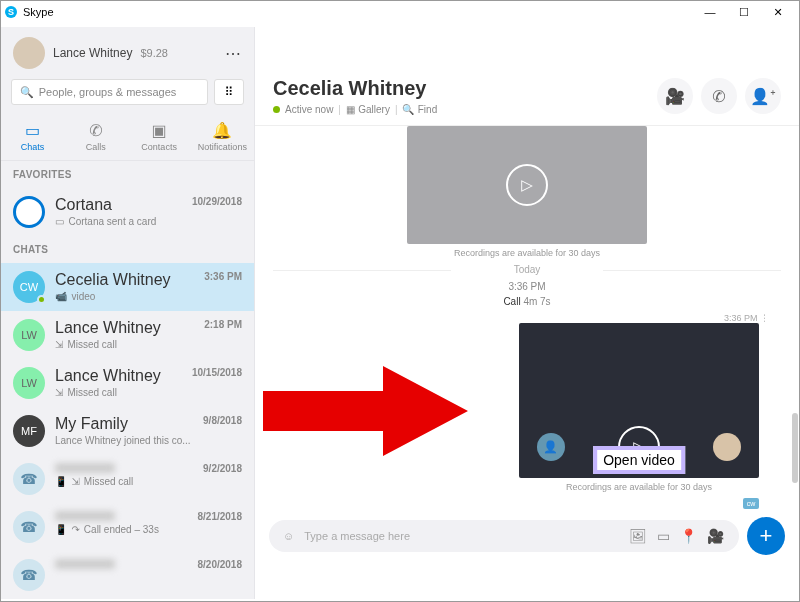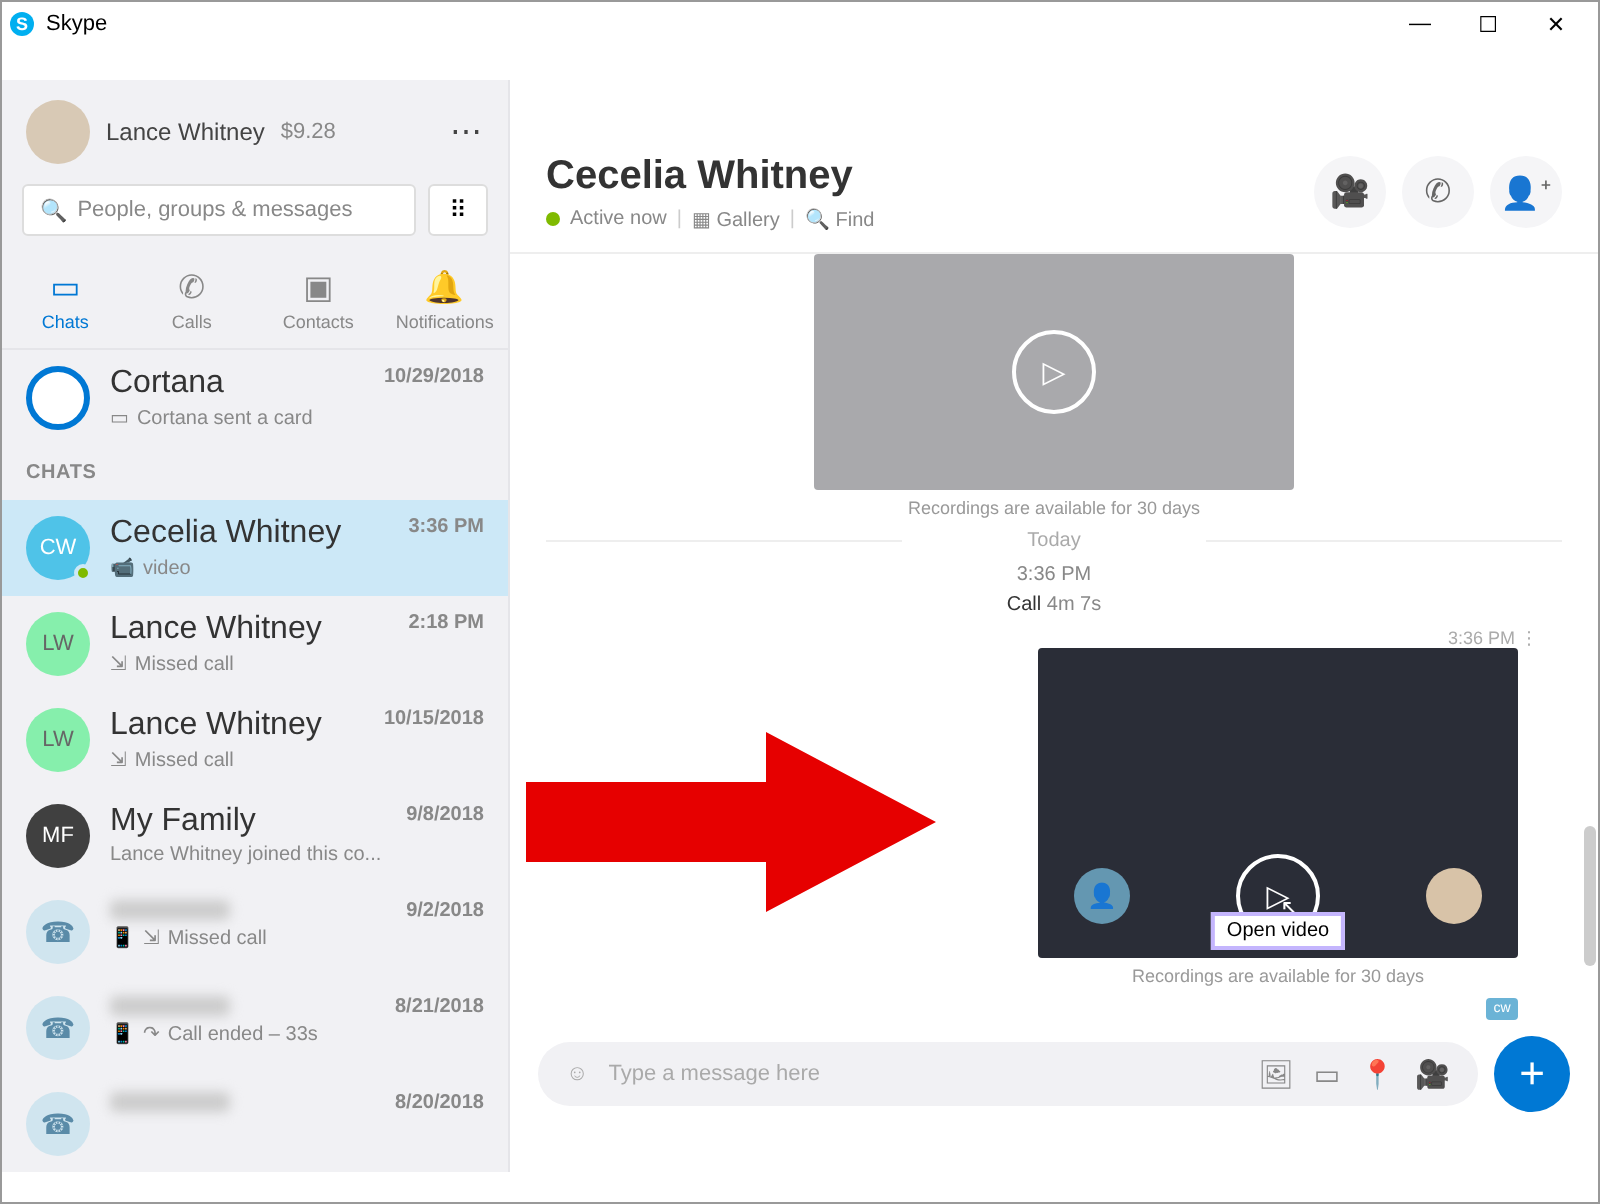--- a/index.html
+++ b/index.html
@@ -71,21 +71,21 @@
 .rec-note { text-align: center; font-size: 9px; color: #999; margin-bottom: 6px; }
 .date-divider { text-align: center; font-size: 10px; color: #aaa; margin: 6px 0; position: relative; }
 .date-divider::before, .date-divider::after { content: ""; position: absolute; top: 50%; width: 35%; border-top: 1px solid #eee; }
 .date-divider::before { left: 0; } .date-divider::after { right: 0; }
 .call-info { text-align: center; font-size: 10px; color: #888; margin: 4px 0; }
 .call-info .bold { color: #333; font-weight: 400; }
 .msg-time-right { text-align: right; font-size: 9px; color: #aaa; padding-right: 12px; margin-top: 6px; }
 .participants { position: absolute; bottom: 10px; left: 0; right: 0; display: flex; justify-content: space-between; padding: 0 18px; align-items: center; }
 .part-avatar { width: 28px; height: 28px; border-radius: 50%; background: #6497b1; display: flex; align-items: center; justify-content: center; color: #fff; font-size: 12px; }
 .part-avatar.photo { background: #d8c3a8; }
-.tooltip { position: absolute; bottom: 4px; left: 50%; transform: translateX(-50%); background: #fff; border: 2px solid #c4b5fd; font-size: 10px; padding: 2px 6px; white-space: nowrap; }
+.tooltip { position: absolute; bottom: 4px; left: 50%; transform: translateX(-50%); background: #fff; border: 4px solid #c4b5fd; font-size: 14px; padding: 2px 6px; white-space: nowrap; }
 .self-badge { width: 16px; height: 11px; background: #6bb3d6; border-radius: 2px; display: flex; align-items: center; justify-content: center; margin-left: auto; margin-right: 22px; margin-top: 2px; font-size: 7px; color: #fff; }
 
 .composer { display: flex; align-items: center; gap: 8px; padding: 8px 14px; }
 .compose-box { flex: 1; display: flex; align-items: center; background: #f1f1f4; border-radius: 20px; padding: 8px 14px; font-size: 11px; color: #aaa; gap: 10px; }
 .compose-actions { display: flex; gap: 10px; margin-left: auto; color: #888; font-size: 14px; }
 .fab { width: 38px; height: 38px; border-radius: 50%; background: #0078d4; color: #fff; display: flex; align-items: center; justify-content: center; font-size: 22px; }
 
 .arrow-overlay { position: absolute; left: 262px; top: 360px; pointer-events: none; }
 .arrow-overlay svg { width: 210px; height: 100px; }
 
@@ -124,20 +124,23 @@
     </div>
 
     <div class="tabs">
       <div class="tab active"><span class="tab-icon">▭</span><span>Chats</span></div>
       <div class="tab"><span class="tab-icon">✆</span><span>Calls</span></div>
       <div class="tab"><span class="tab-icon">▣</span><span>Contacts</span></div>
       <div class="tab"><span class="tab-icon">🔔</span><span>Notifications</span></div>
     </div>
 
 
+    <div class="section-header">
+        <span>FAVORITES</span>
+      </div>
 
     <div class="contact-item">
       <div class="contact-avatar cortana"></div>
       <div class="contact-body">
         <div class="contact-top">
             <span class="contact-name">Cortana</span>
             <span class="contact-time">10/29/2018</span>
           </div>
         <div class="contact-sub">
             <span class="sub-icon">▭</span>

